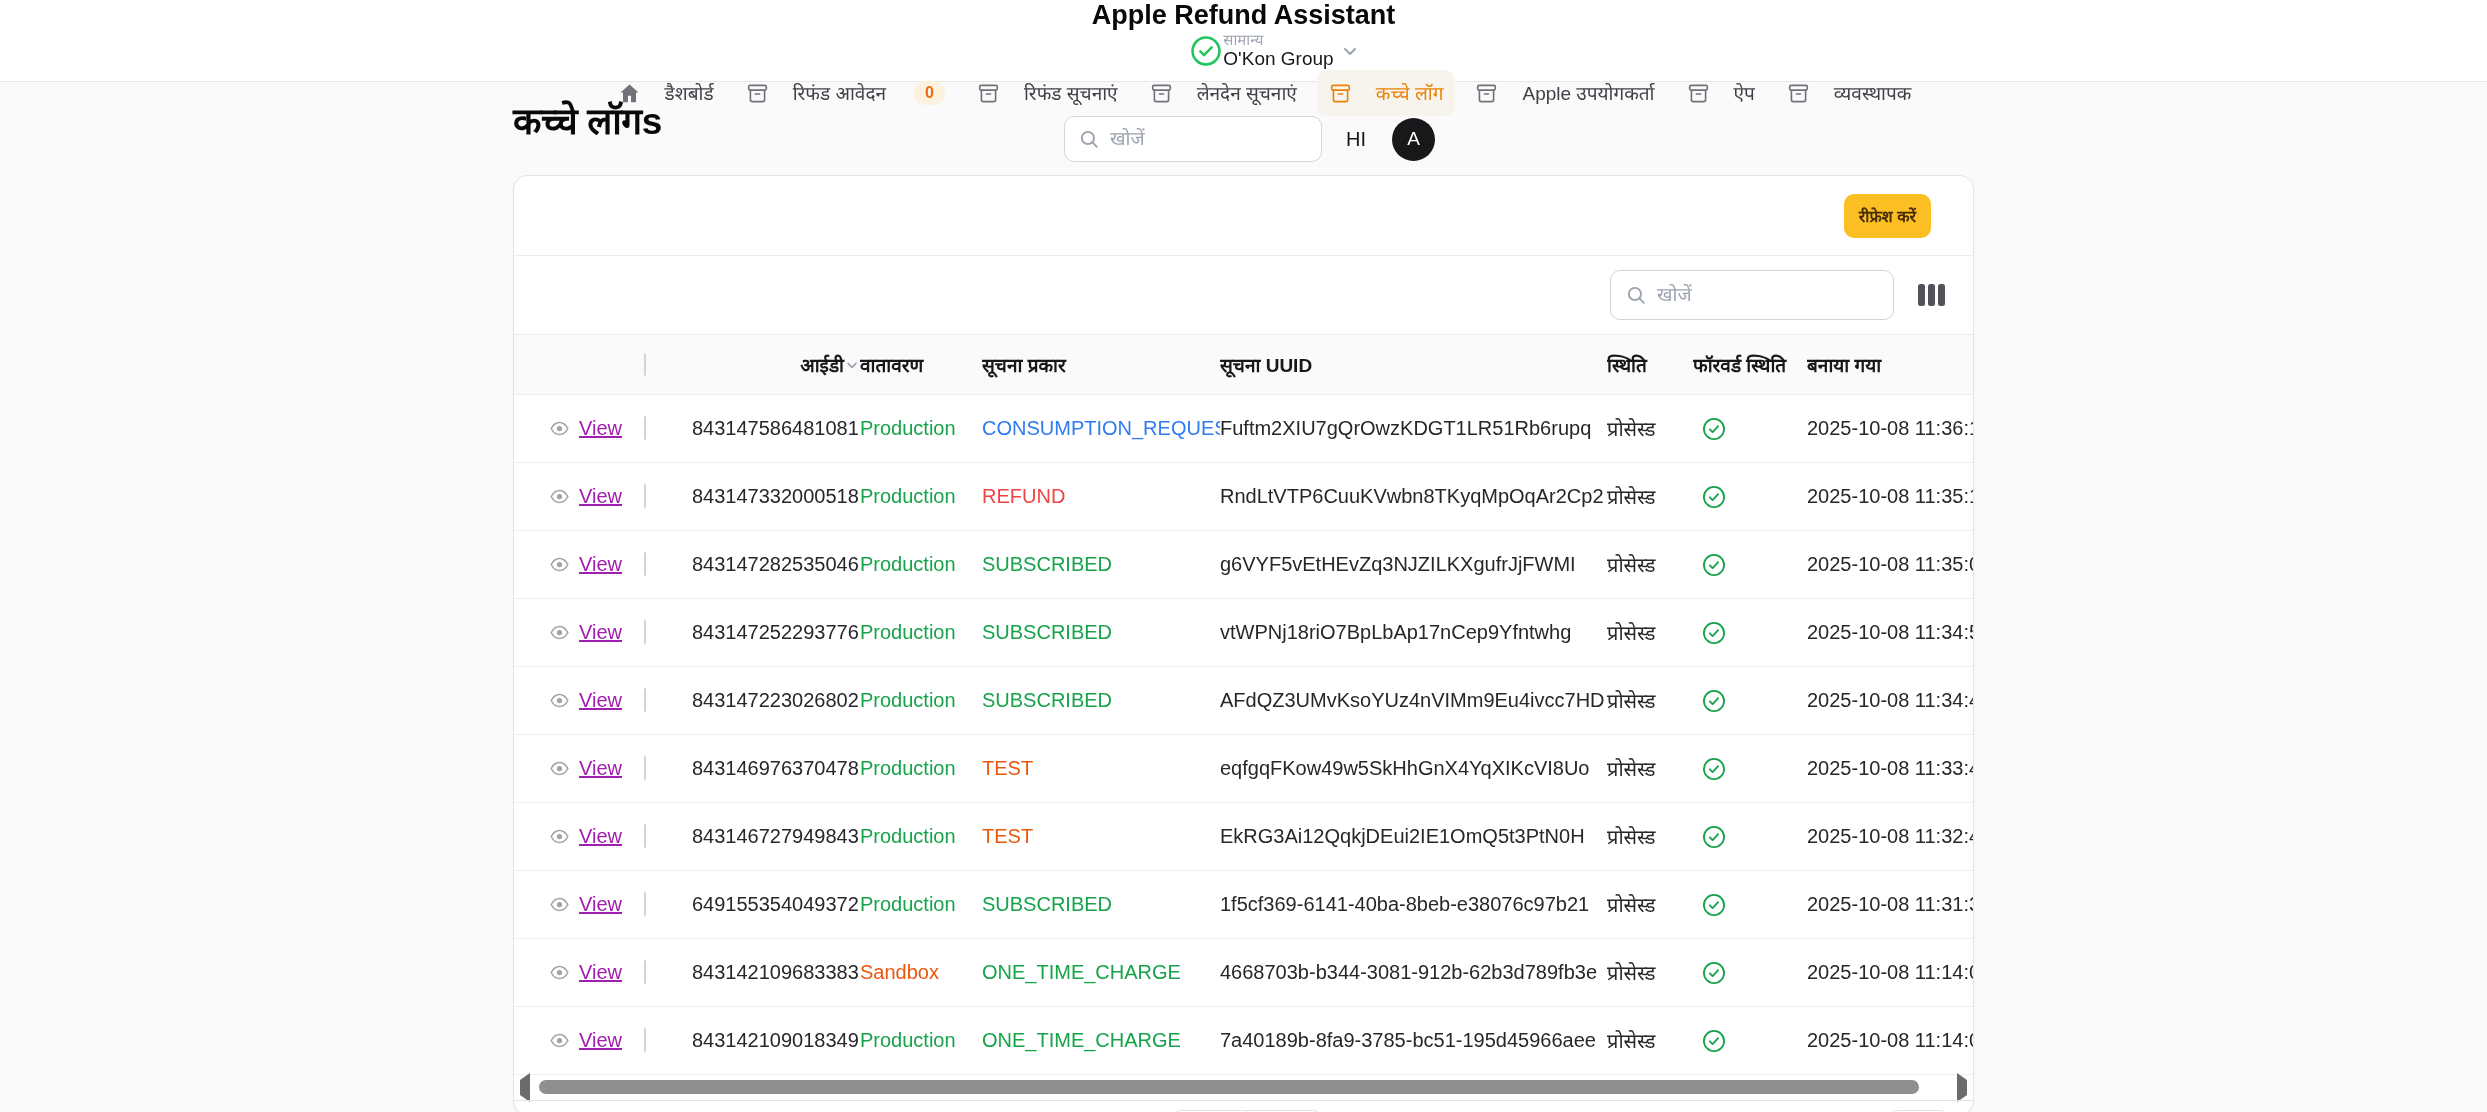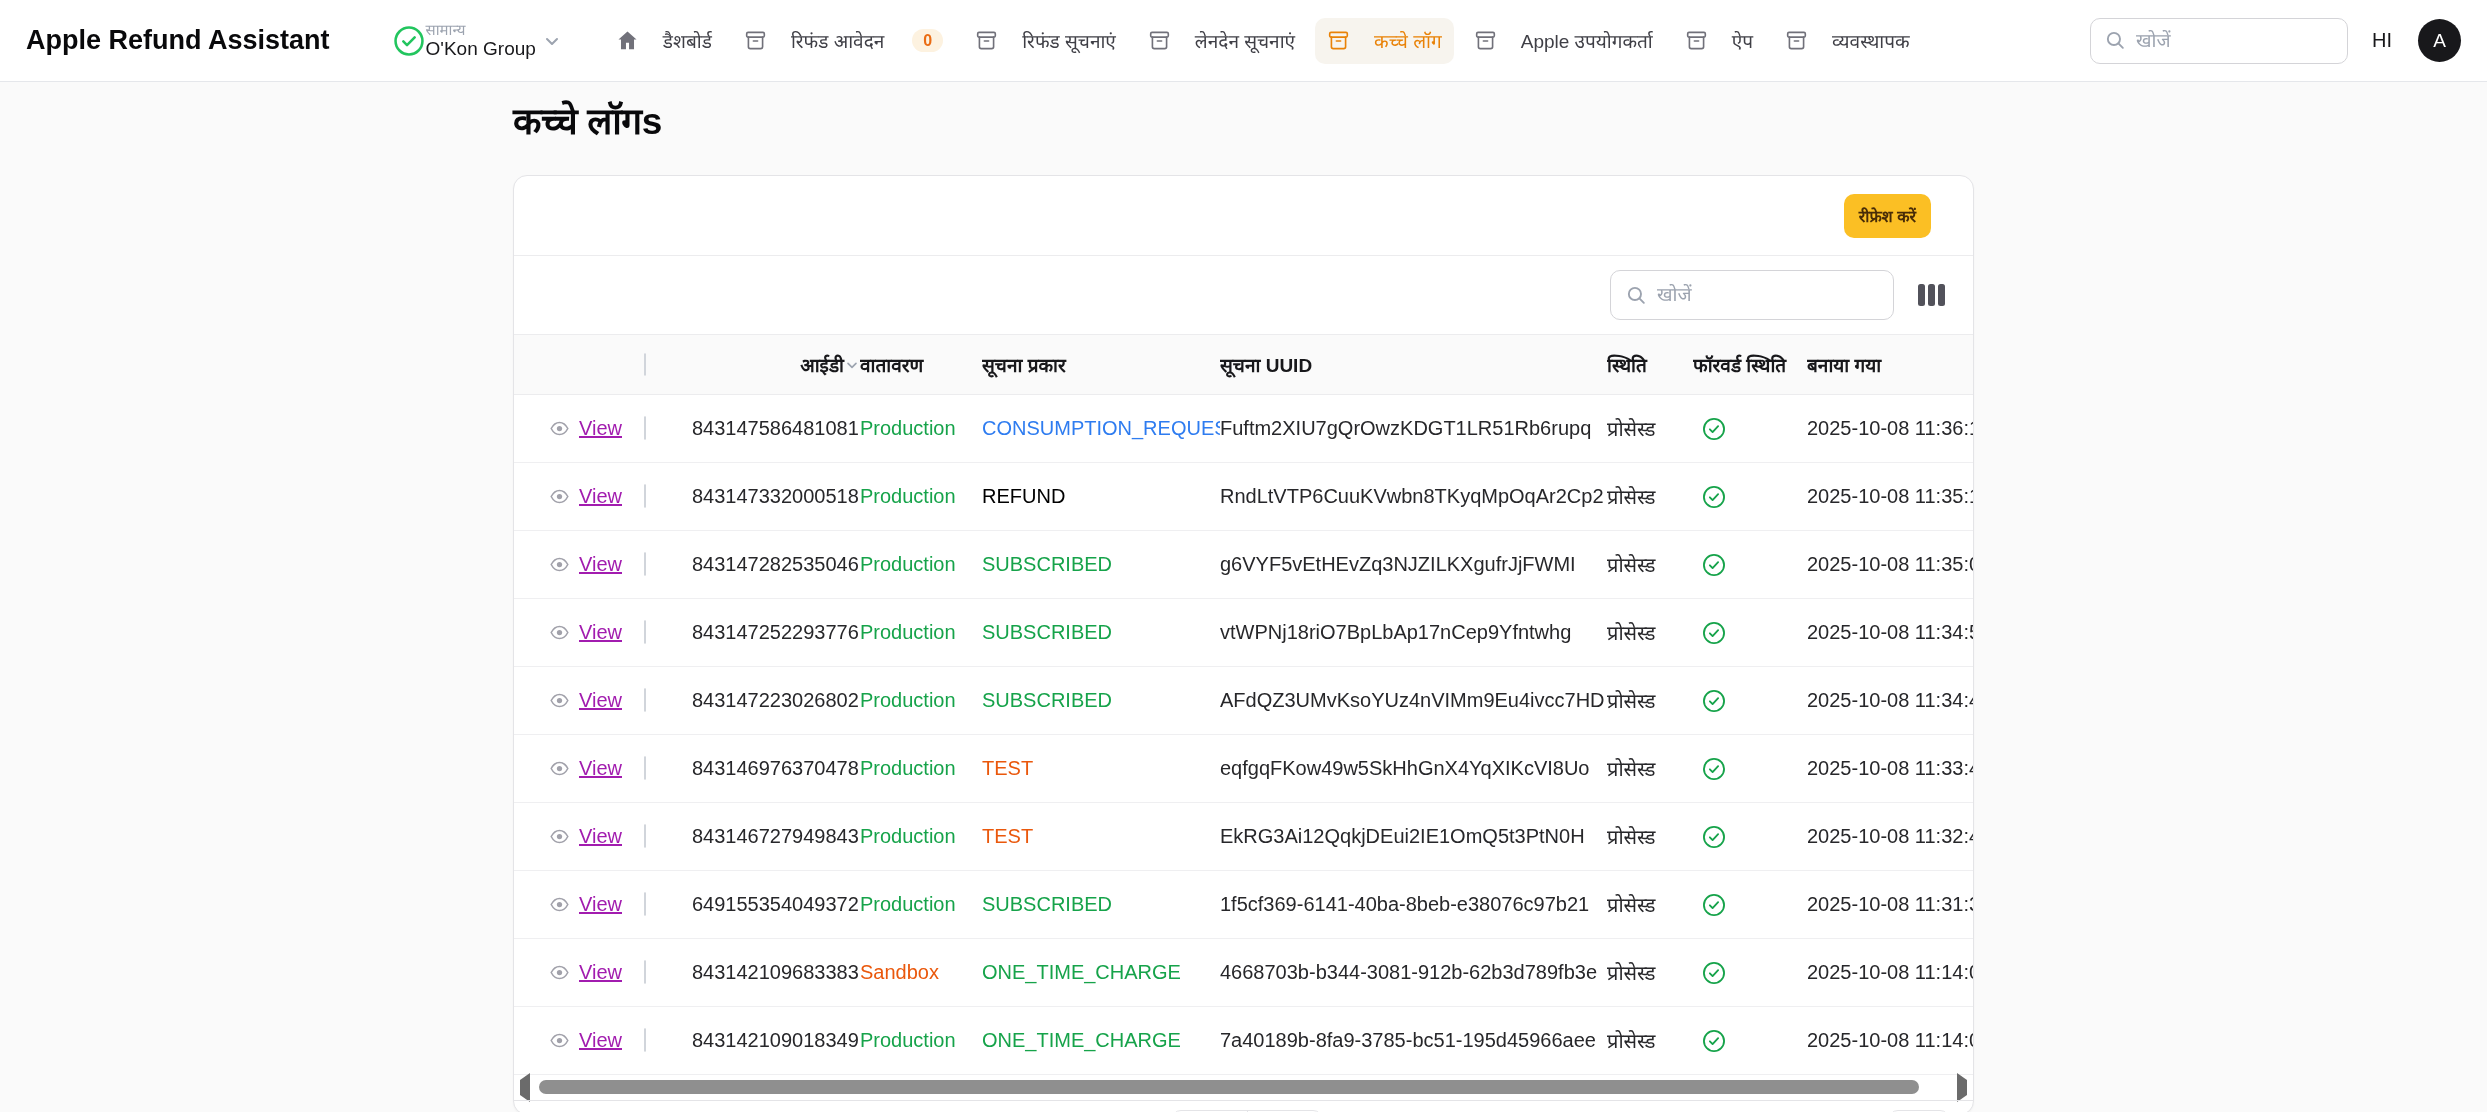--- a/index.html
+++ b/index.html
@@ -5,21 +5,21 @@
   * { margin:0; padding:0; box-sizing:border-box; }
   html,body { width:2487px; height:1112px; overflow:hidden; }
   body {
     font-family:"Liberation Sans","DejaVu Sans",sans-serif;
     background:#fafafa; color:#18181b;
     -webkit-font-smoothing:antialiased;
   }
   
   .topbar {
     height:82px; background:#ffffff; border-bottom:1px solid #e5e7eb;
-    display:flex; align-items:center; padding:0 26px; gap:0;
+    display:flex; align-items:center; padding:0 10px; gap:0;flex-direction:column;
   }
   .brand { font-size:27px; font-weight:700; color:#09090b; white-space:nowrap; }
   .org { display:flex; align-items:center; margin-left:62px; cursor:pointer;justify-content:space-between; }
   .org-icon { width:34px; height:34px; flex:0 0 auto; }
   .org-texts { display:flex; flex-direction:column; line-height:1.15; }
   .org-kind { font-size:15px; color:#9ca3af; }
   .org-name { font-size:19px; color:#18181b; font-weight:500; }
   .org-chevron { width:20px; height:20px; margin-left:6px; }
   .nav { display:flex; align-items:center; margin-left:42px; gap:8px; flex:1 1 auto; min-width:0; }
   .nav-item {
@@ -345,21 +345,21 @@
                 <path d="M2.5 12c2.4-4.6 6-6.9 9.5-6.9s7.1 2.3 9.5 6.9c-2.4 4.6-6 6.9-9.5 6.9S4.9 16.6 2.5 12z"></path>
                 <circle cx="12" cy="12" r="3" fill="#a1a1aa" stroke="none"></circle>
               </svg>
             </span>
             <span class="vtext">View</span>
           </a>
         </td>
         <td><span class="cbx"></span></td>
         <td class="c-id">843147332000518</td>
         <td class="c-env" style="color: rgb(22, 163, 74);">Production</td>
-        <td class="c-type" style="color: #000000; margin-top: 13px;">REFUND</td>
+        <td class="c-type" style="color: #ef4444; margin-top: 13px;">REFUND</td>
         <td class="c-uuid">RndLtVTP6CuuKVwbn8TKyqMpOqAr2Cp2</td>
         <td class="c-status status-txt">प्रोसेस्ड</td>
         <td>
           <span class="fwd-ok">
             <svg viewBox="0 0 24 24" width="26" height="26" fill="none" stroke="#16a34a" stroke-width="1.7" stroke-linecap="round" stroke-linejoin="round">
               <circle cx="12" cy="12" r="9.3"></circle>
               <path d="M8.2 12.3l2.5 2.5 5.1-5.4"></path>
             </svg>
           </span>
         </td>

